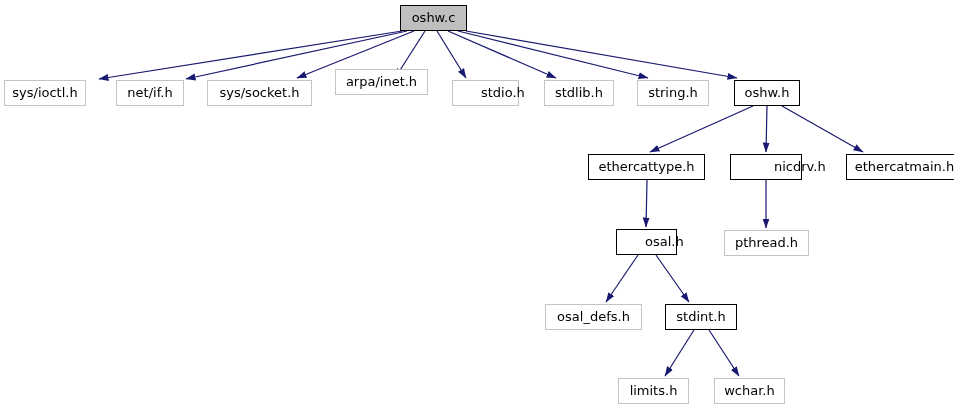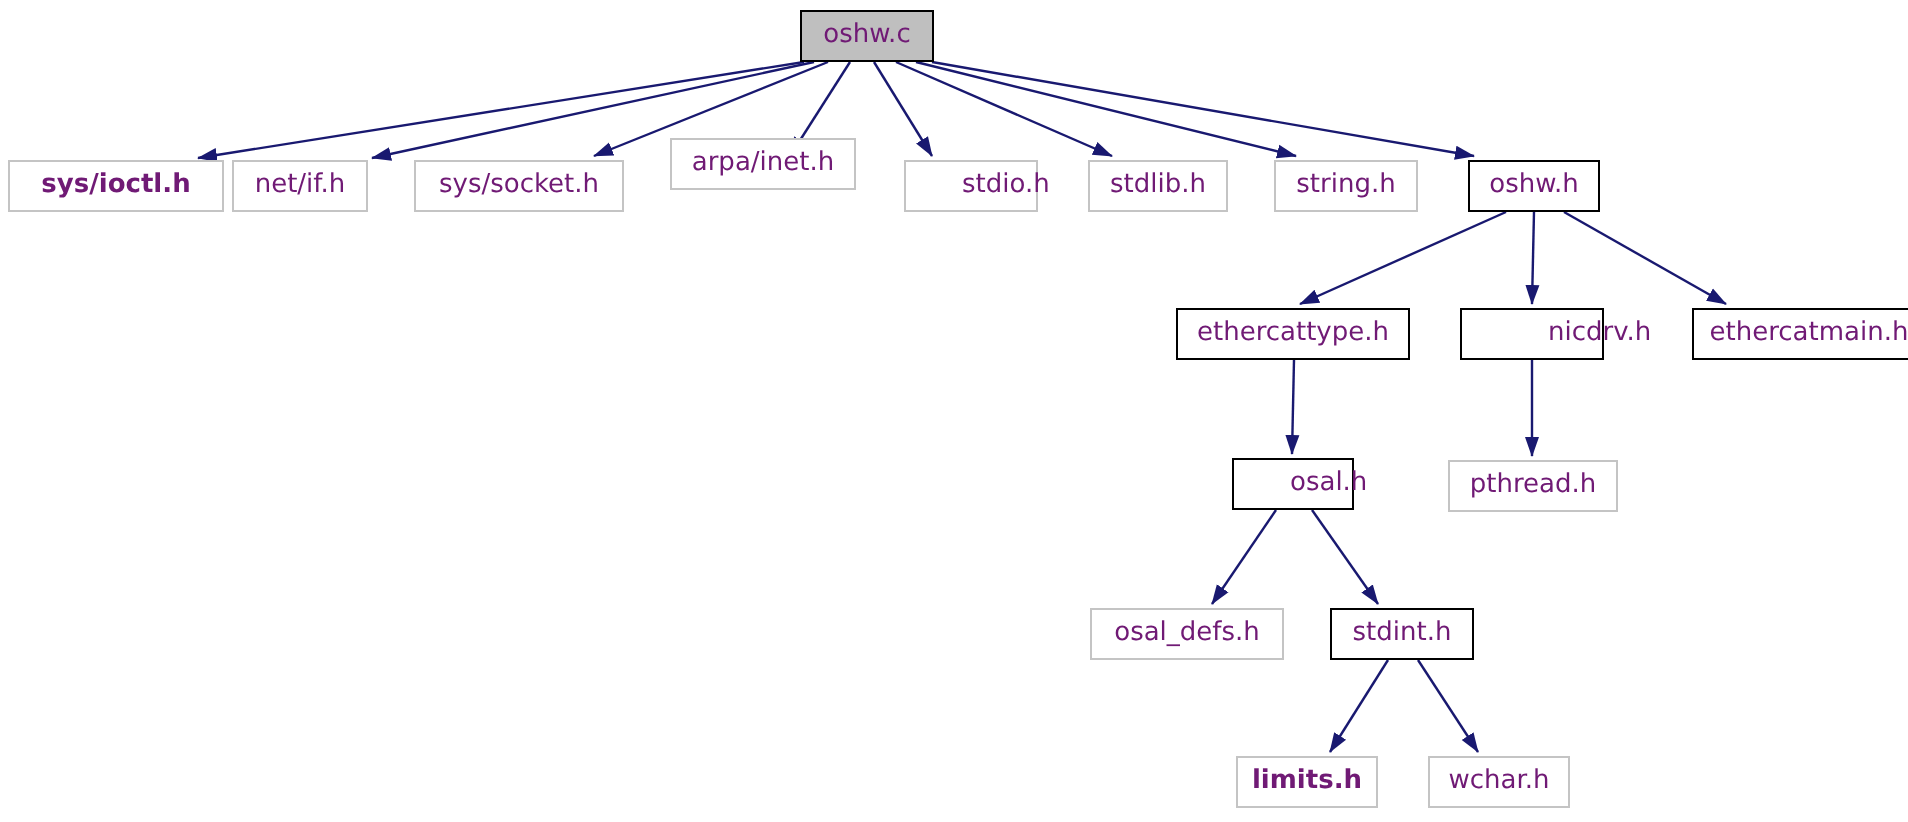--- a/index.html
+++ b/index.html
@@ -20,21 +20,21 @@
     left: 0;
     top: 0;
     pointer-events: none;
   }
   .node {
     position: absolute;
     box-sizing: border-box;
     height: 26px;
     background: #ffffff;
     border: 1px solid #c4c4c4;
-    color: #701a75;
+    color: #000000;
     font-size: 13px;
     line-height: 24px;
     text-align: center;
     white-space: nowrap;
   }
   .node.internal {
     border: 1px solid #000000;
   }
   .node.root {
     background: #bfbfbf;
@@ -69,35 +69,35 @@
       <line x1="766" y1="180" x2="766" y2="228" marker-end="url(#ah)"></line>
       <line x1="638" y1="255" x2="606" y2="302" marker-end="url(#ah)"></line>
       <line x1="656" y1="255" x2="689" y2="302" marker-end="url(#ah)"></line>
       <line x1="694" y1="330" x2="665" y2="376" marker-end="url(#ah)"></line>
       <line x1="709" y1="330" x2="739" y2="376" marker-end="url(#ah)"></line>
     </g>
   </svg>
 
   <div class="node root" style="left:400px; top:5px;   width:67px;">oshw.c</div>
 
-  <div class="node" style="left:4px;   top:80px;  width:108px;font-weight:bold;">sys/ioctl.h</div>
+  <div class="node" style="left:4px;   top:80px;  width:82px;">sys/ioctl.h</div>
   <div class="node" style="left:116px; top:80px;  width:68px;">net/if.h</div>
   <div class="node" style="left:207px; top:80px;  width:105px;">sys/socket.h</div>
   <div class="node" style="left:335px; top:69px;  width:93px;">arpa/inet.h</div>
   <div class="node" style="left:452px; top:80px;  width:67px;padding-left:28px;">stdio.h</div>
   <div class="node" style="left:544px; top:80px;  width:70px;">stdlib.h</div>
   <div class="node" style="left:637px; top:80px;  width:72px;">string.h</div>
   <div class="node internal" style="left:734px; top:80px;  width:66px;">oshw.h</div>
 
   <div class="node internal" style="left:588px; top:154px; width:117px;">ethercattype.h</div>
   <div class="node internal" style="left:730px; top:154px; width:72px;padding-left:43px;">nicdrv.h</div>
   <div class="node internal" style="left:846px; top:154px; width:117px;">ethercatmain.h</div>
 
   <div class="node internal" style="left:616px; top:229px; width:61px;padding-left:28px;">osal.h</div>
   <div class="node" style="left:724px; top:230px; width:85px;">pthread.h</div>
 
   <div class="node" style="left:545px; top:304px; width:97px;">osal_defs.h</div>
   <div class="node internal" style="left:665px; top:304px; width:72px;">stdint.h</div>
 
-  <div class="node" style="left:618px; top:378px; width:71px;font-weight:bold;">limits.h</div>
+  <div class="node" style="left:618px; top:378px; width:71px;">limits.h</div>
   <div class="node" style="left:714px; top:378px; width:71px;">wchar.h</div>
 
 </div>
 
 </body></html>

